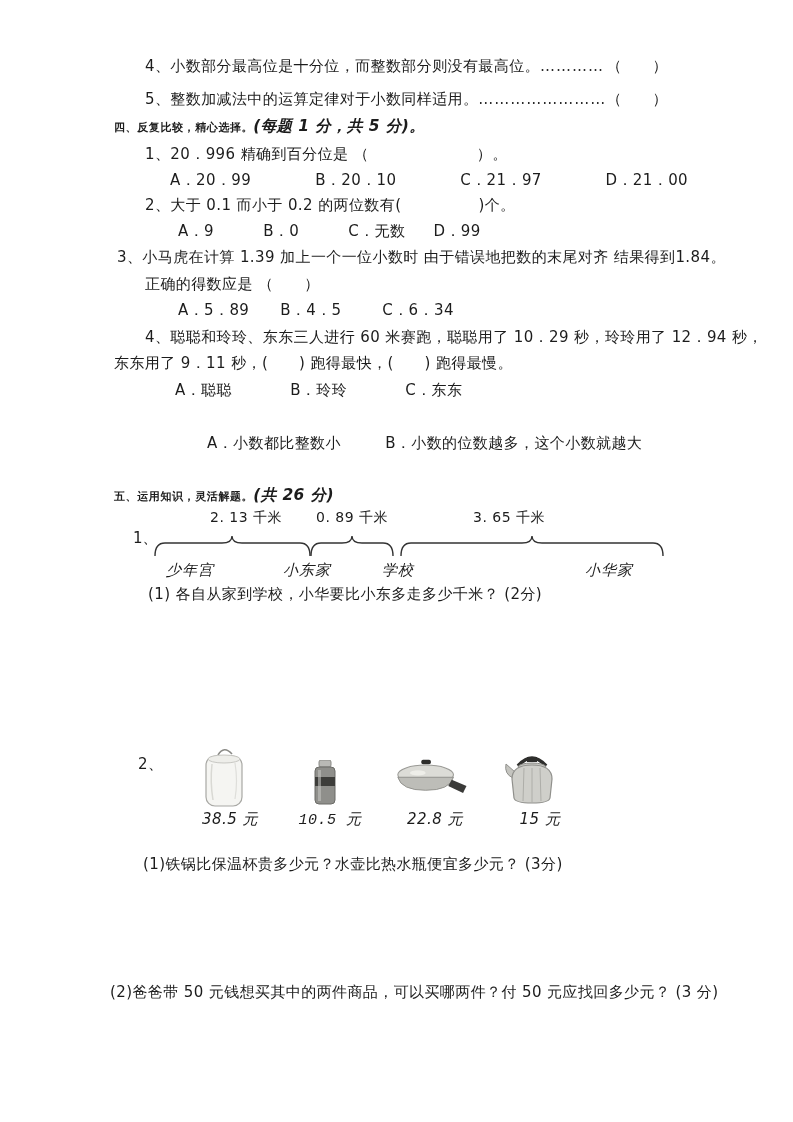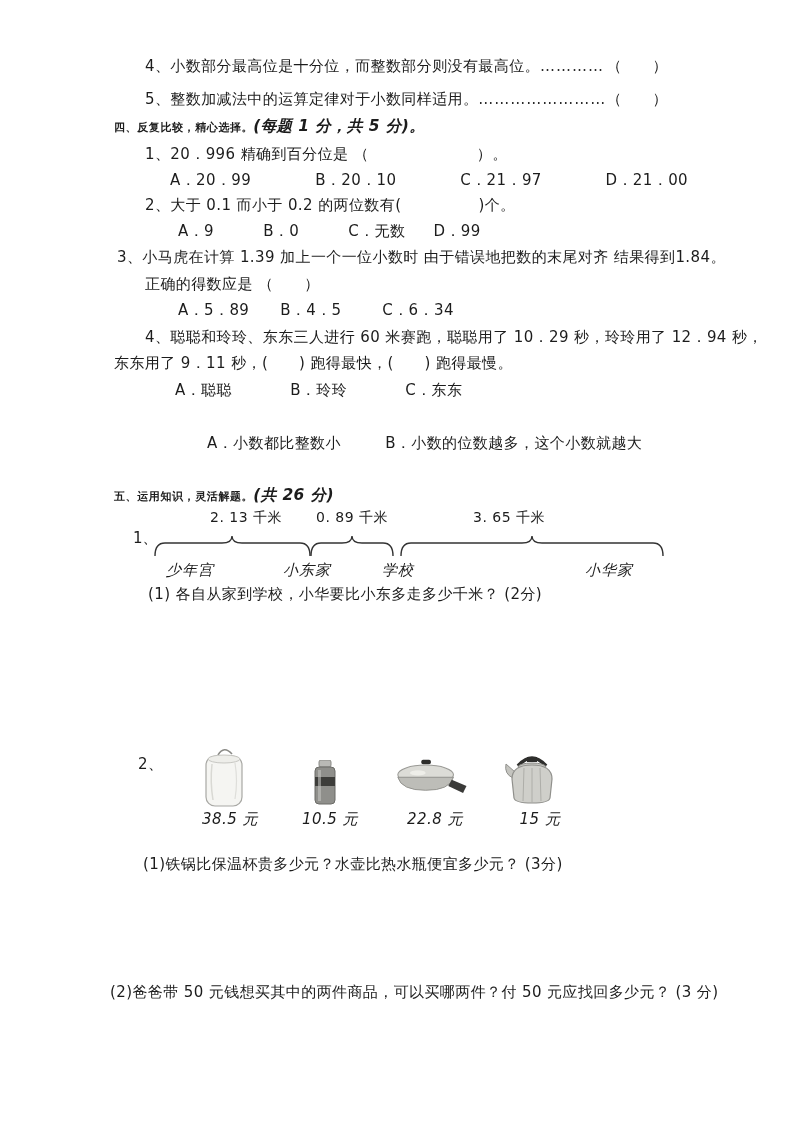--- a/index.html
+++ b/index.html
@@ -144,20 +144,20 @@
       <path d="M14,18 Q28,2 42,18" fill="none" stroke="#2e2e2c" stroke-width="3.5"></path>
       <rect x="23" y="9" width="10" height="5" fill="#2e2e2c"></rect>
       <ellipse cx="28" cy="19" rx="14" ry="4" fill="#c9c9c4" stroke="#8a8a86" stroke-width="1"></ellipse>
       <path d="M9,30 Q0,26 2,16 L11,24 Z" fill="#c4c4bf" stroke="#90908c" stroke-width="1"></path>
       <path d="M8,31 Q8,17 28,17 Q48,17 48,31 L46,50 Q45,55 28,55 Q11,55 10,50 Z" fill="#cfcfca" stroke="#90908c" stroke-width="1.2"></path>
       <path d="M20,20 L19,53 M28,20 L28,55 M36,20 L37,53" stroke="#aeaea9" stroke-width="1" fill="none"></path>
     </svg>
   </div>
 
   <div class="price" style="left:195px;">38.5 元</div>
-  <div class="price" style="left:295px;">10.5 元</div>
+  <div class="price" style="left:295px;font-family:Liberation Mono, monospace;">10.5 元</div>
   <div class="price" style="left:400px;">22.8 元</div>
   <div class="price" style="left:505px;">15 元</div>
 
   <div class="ln" style="left:143px;top:855px;">(1)铁锅比保温杯贵多少元？水壶比热水瓶便宜多少元？ (3分)</div>
   <div class="ln" style="left:110px;top:983px;">(2)爸爸带 50 元钱想买其中的两件商品，可以买哪两件？付 50 元应找回多少元？ (3 分)</div>
 
 </div>
 
 </body></html>

